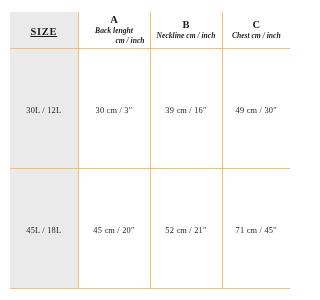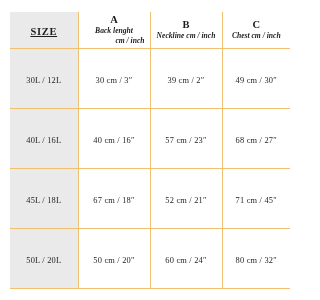--- a/index.html
+++ b/index.html
@@ -148,63 +148,35 @@
     </thead>
     <tbody>
       <tr class="body-row row-line">
         <td class="cell-size">
           <span class="cell-size-label">30L / 12L</span>
         </td>
         <td class="vdiv">
           <span class="cell-value">30 cm / 3″</span>
         </td>
         <td class="vdiv">
-          <span class="cell-value">39 cm / 2″</span>
+          <span class="cell-value">39 cm / 16″</span>
         </td>
         <td class="vdiv">
           <span class="cell-value">49 cm / 30″</span>
         </td>
       </tr>
       <tr class="body-row row-line">
         <td class="cell-size">
-          <span class="cell-size-label">40L / 16L</span>
-        </td>
-        <td class="vdiv">
-          <span class="cell-value">40 cm / 16″</span>
-        </td>
-        <td class="vdiv">
-          <span class="cell-value">57 cm / 23″</span>
-        </td>
-        <td class="vdiv">
-          <span class="cell-value">68 cm / 27″</span>
-        </td>
-      </tr>
-      <tr class="body-row row-line">
-        <td class="cell-size">
           <span class="cell-size-label">45L / 18L</span>
         </td>
         <td class="vdiv">
-          <span class="cell-value">67 cm / 18″</span>
+          <span class="cell-value">45 cm / 20″</span>
         </td>
         <td class="vdiv">
           <span class="cell-value">52 cm / 21″</span>
         </td>
         <td class="vdiv">
           <span class="cell-value">71 cm / 45″</span>
         </td>
       </tr>
-      <tr class="body-row row-line">
-        <td class="cell-size">
-          <span class="cell-size-label">50L / 20L</span>
-        </td>
-        <td class="vdiv">
-          <span class="cell-value">50 cm / 20″</span>
-        </td>
-        <td class="vdiv">
-          <span class="cell-value">60 cm / 24″</span>
-        </td>
-        <td class="vdiv">
-          <span class="cell-value">80 cm / 32″</span>
-        </td>
-      </tr>
     </tbody>
   </table>
 </div>
 
 </body></html>

